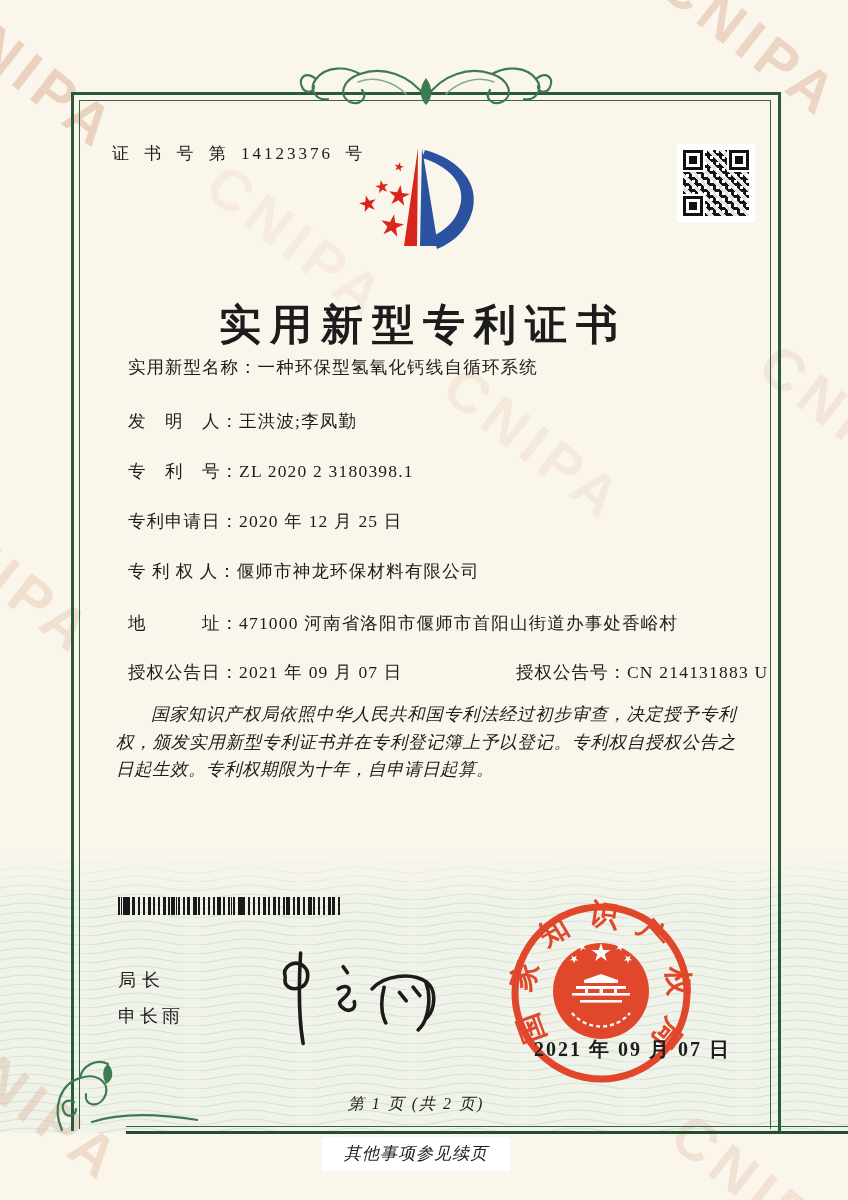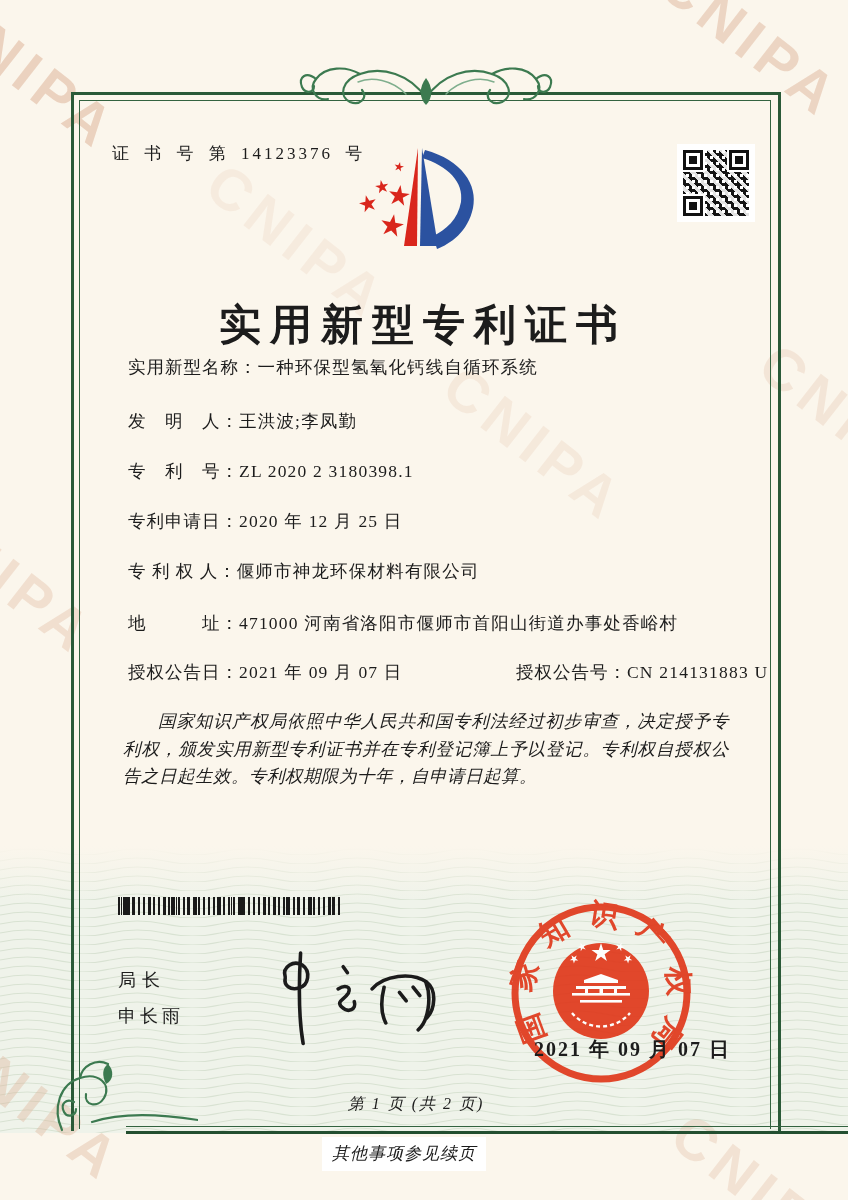--- a/index.html
+++ b/index.html
@@ -53,41 +53,41 @@
     letter-spacing:9px;z-index:5;margin-top:47px;}
   .field-row{position:absolute;left:112px;font-size:17.5px;white-space:nowrap;z-index:5;}
   .field-label{letter-spacing:1px;margin-left:16px;}
   .field-value{letter-spacing:1.2px;}
   .grant-col{position:absolute;left:388px;top:0;}
   .r0{top:355px;} .r1{top:409px;} .r2{top:459px;} .r3{top:509px;}
   .r4{top:559px;} .r5{top:611px;} .r6{top:660px;}
 
   .paras{left:112px;top:697px;width:628px;z-index:5;
     font-style:italic;font-size:17.5px;line-height:27.5px;letter-spacing:.5px;}
-  .paras p{margin:11px;text-indent:2em;text-align:justify;}
+  .paras p{margin:4px;text-indent:2em;text-align:justify;}
 
   .barcode{left:118px;top:897px;width:222px;height:18px;z-index:5;
     background:
       repeating-linear-gradient(90deg,#1a1a1a 0 2px,rgba(0,0,0,0) 2px 5px),
       repeating-linear-gradient(90deg,rgba(0,0,0,0) 0 3px,#1a1a1a 3px 4px,rgba(0,0,0,0) 4px 11px),
       repeating-linear-gradient(90deg,rgba(0,0,0,0) 0 7px,#1a1a1a 7px 10px,rgba(0,0,0,0) 10px 23px);}
 
   .signer-title{left:118px;top:968px;font-size:18px;z-index:5;
     font-family:Liberation Sans, sans-serif;letter-spacing:6px;}
   .signer-name{left:118px;top:1004px;font-size:18px;z-index:5;
     font-family:"Liberation Sans","DejaVu Sans",sans-serif;letter-spacing:4px;}
   .signature{left:250px;top:948px;width:200px;height:98px;z-index:6;}
 
   .seal{left:506px;top:898px;width:190px;height:190px;z-index:6;opacity:.93;}
   .seal-date{left:534px;top:1036px;font-size:20px;font-weight:bold;letter-spacing:2px;z-index:7;}
 
   .page-info{left:296px;top:1094px;width:240px;text-align:center;font-size:16px;
     letter-spacing:2px;z-index:5;font-style:italic;}
 
-  .note-box{left:322px;top:1137px;width:164px;height:34px;background:#ffffff;z-index:5;
+  .note-box{left:322px;top:1137px;width:188px;height:34px;background:#ffffff;z-index:5;
     text-align:center;line-height:34px;font-style:italic;font-size:17px;letter-spacing:1px;}
 </style>
 </head>
 <body>
 
 <div class="abs band">
   <svg width="848" height="287" aria-hidden="true">
     <defs>
       <pattern id="wave" width="110" height="9" patternUnits="userSpaceOnUse">
         <path d="M0,6 Q27,0 55,6 T110,6" fill="none" stroke="#d8e2d2" stroke-width="1.2"></path>

